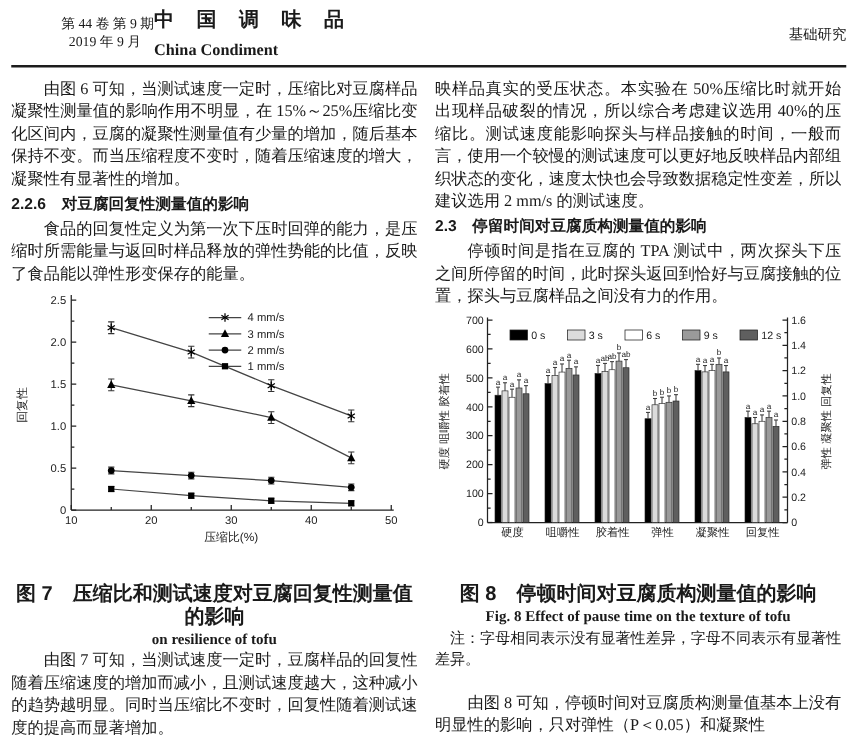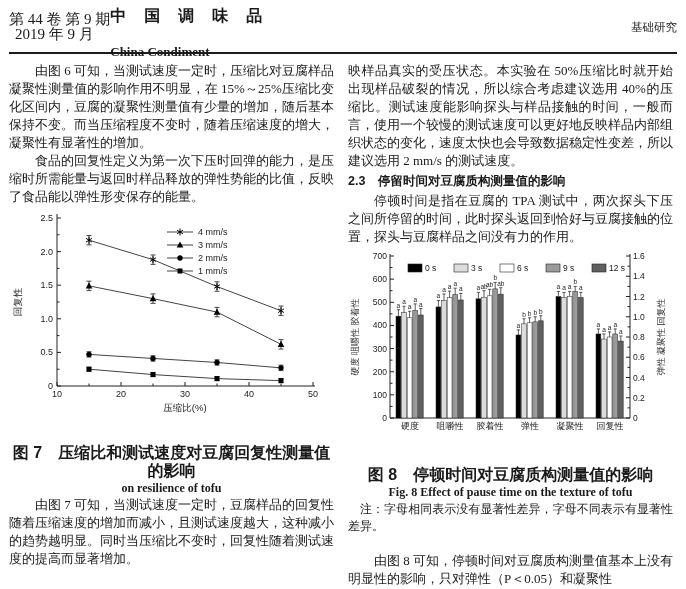--- a/index.html
+++ b/index.html
@@ -4,24 +4,24 @@
 <style>
   html,body{margin:0;padding:0;}
   body{
     width:686px;height:589px;overflow:hidden;background:#ffffff;
     font-family:"Liberation Serif", serif;color:#1a1a1a;
     -webkit-font-smoothing:antialiased;
   }
   .page{width:686px;height:589px;padding:6px 9px 0 9px;box-sizing:border-box;}
   
   .hdr{display:flex;align-items:flex-start;justify-content:space-between;height:44px;}
-  .hdr-left{font-size:15px;line-height:15px;padding-top:6px;white-space:nowrap;}
+  .hdr-left{font-size:11px;line-height:15px;padding-top:6px;white-space:nowrap;margin-left:40px;}
   .hdr-center{text-align:left;flex:1;}
   .hdr-center .cn{font-size:16px;letter-spacing:7px;font-weight:600;}
-  .hdr-center .en{font-size:13px;font-weight:700;margin-top:17px;}
+  .hdr-center .en{font-size:13px;font-weight:700;margin-top:5px;}
   .hdr-right{font-size:11.5px;font-weight:400;padding-top:14px;white-space:nowrap;}
   .rule{height:2.4px;background:#1c1c1c;margin-top:2px;}
   
   .cols{display:flex;gap:14px;margin-top:8px;}
   .col{width:325px;}
   p{margin:0;font-size:13px;line-height:18px;text-align:justify;text-indent:2em;}
   p.noindent{text-indent:0;}
   .sechead{font-family:"Liberation Sans", sans-serif;font-weight:700;font-size:12.5px;line-height:20px;margin:1px 0;}
   .cap-cn{font-family:"Liberation Sans", sans-serif;font-weight:700;font-size:16px;line-height:18px;text-align:center;margin-top:14px;}
   .cap-en{font-size:12px;font-weight:700;line-height:16px;text-align:center;}
@@ -44,20 +44,21 @@
       <div class="en">China Condiment</div>
     </div>
     <div class="hdr-right">基础研究</div>
   </div>
   <div class="rule"></div>
 
   <div class="cols">
 
     <div class="col">
       <p>由图 6 可知，当测试速度一定时，压缩比对豆腐样品凝聚性测量值的影响作用不明显，在 15%～25%压缩比变化区间内，豆腐的凝聚性测量值有少量的增加，随后基本保持不变。而当压缩程度不变时，随着压缩速度的增大，凝聚性有显著性的增加。</p>
+      <div class="sechead">2.2.6　对豆腐回复性测量值的影响</div>
       <p>食品的回复性定义为第一次下压时回弹的能力，是压缩时所需能量与返回时样品释放的弹性势能的比值，反映了食品能以弹性形变保存的能量。</p>
 
       <div class="figwrap">
         <div id="fig7-svg"><svg width="316" height="216" viewBox="0 0 316 216">
               <line x1="48" y1="4" x2="48" y2="176" stroke="#222" stroke-width="1"></line>
               <line x1="48" y1="176" x2="306" y2="176" stroke="#222" stroke-width="1"></line>
               <line x1="48" y1="176" x2="52" y2="176" stroke="#222" stroke-width="1"></line>
               <text x="44" y="179" font-size="9" text-anchor="end">0</text>
               <line x1="48" y1="142.4" x2="52" y2="142.4" stroke="#222" stroke-width="1"></line>
               <text x="44" y="145.4" font-size="9" text-anchor="end">0.5</text>

